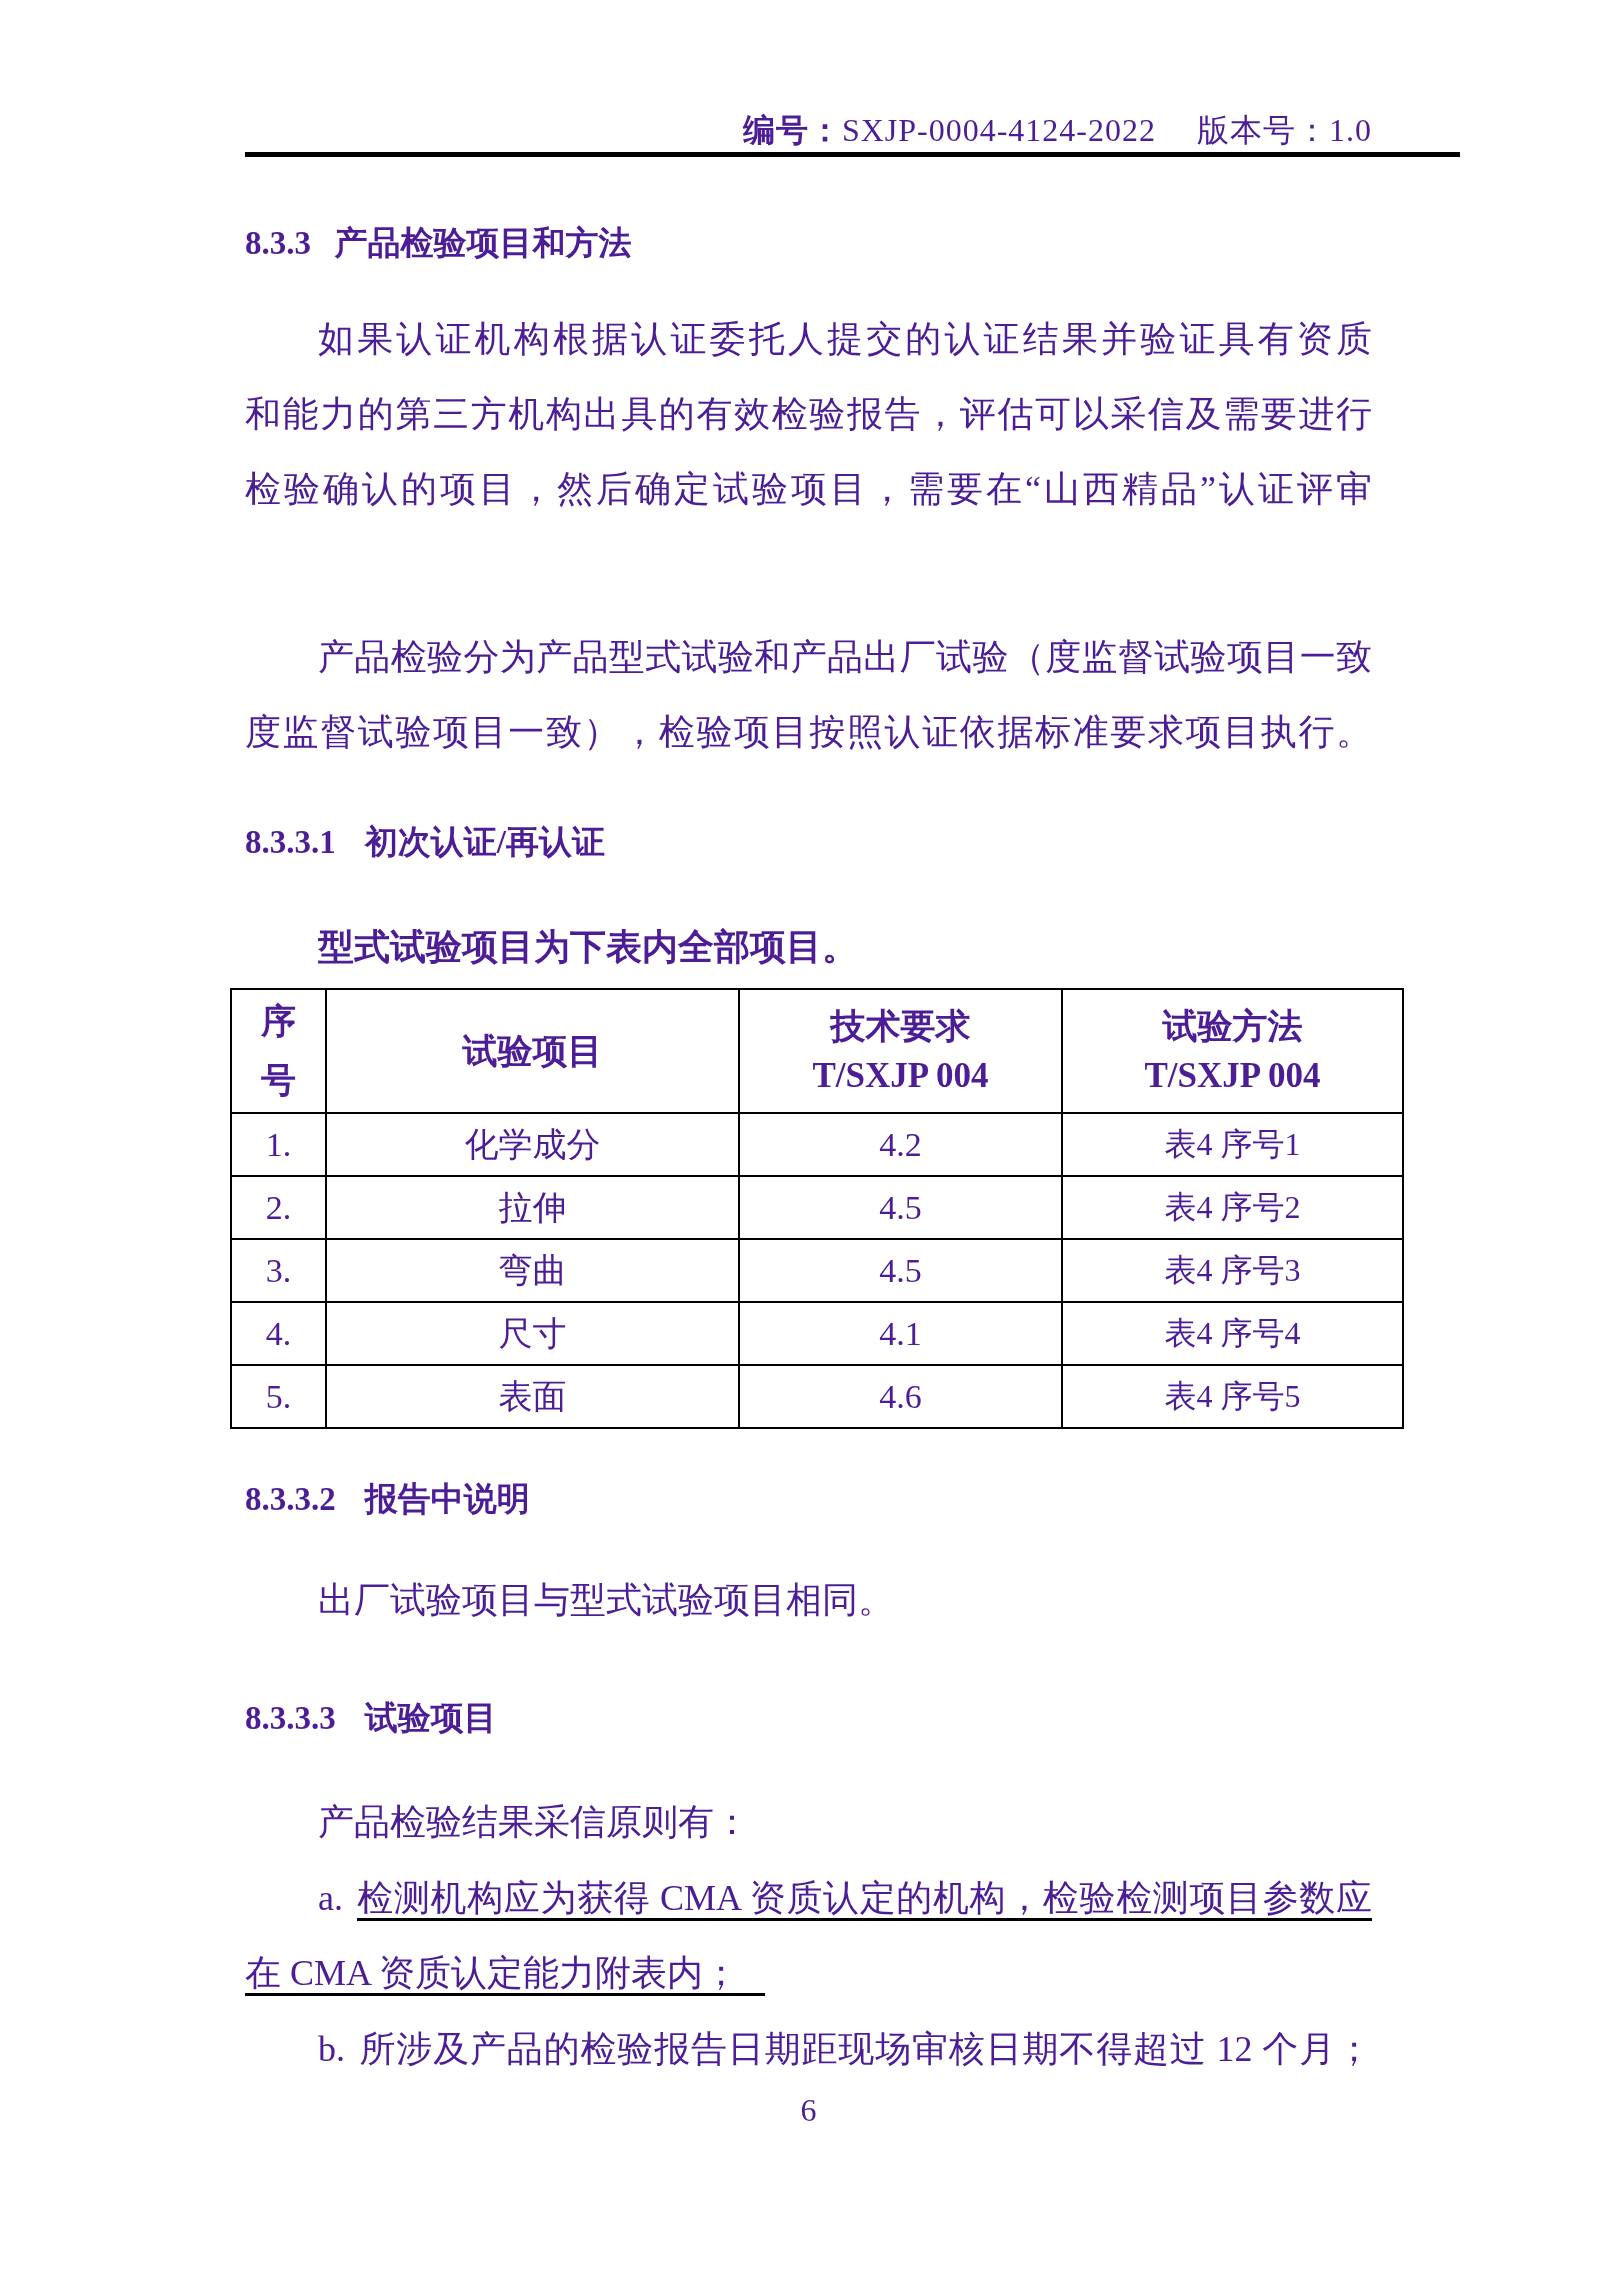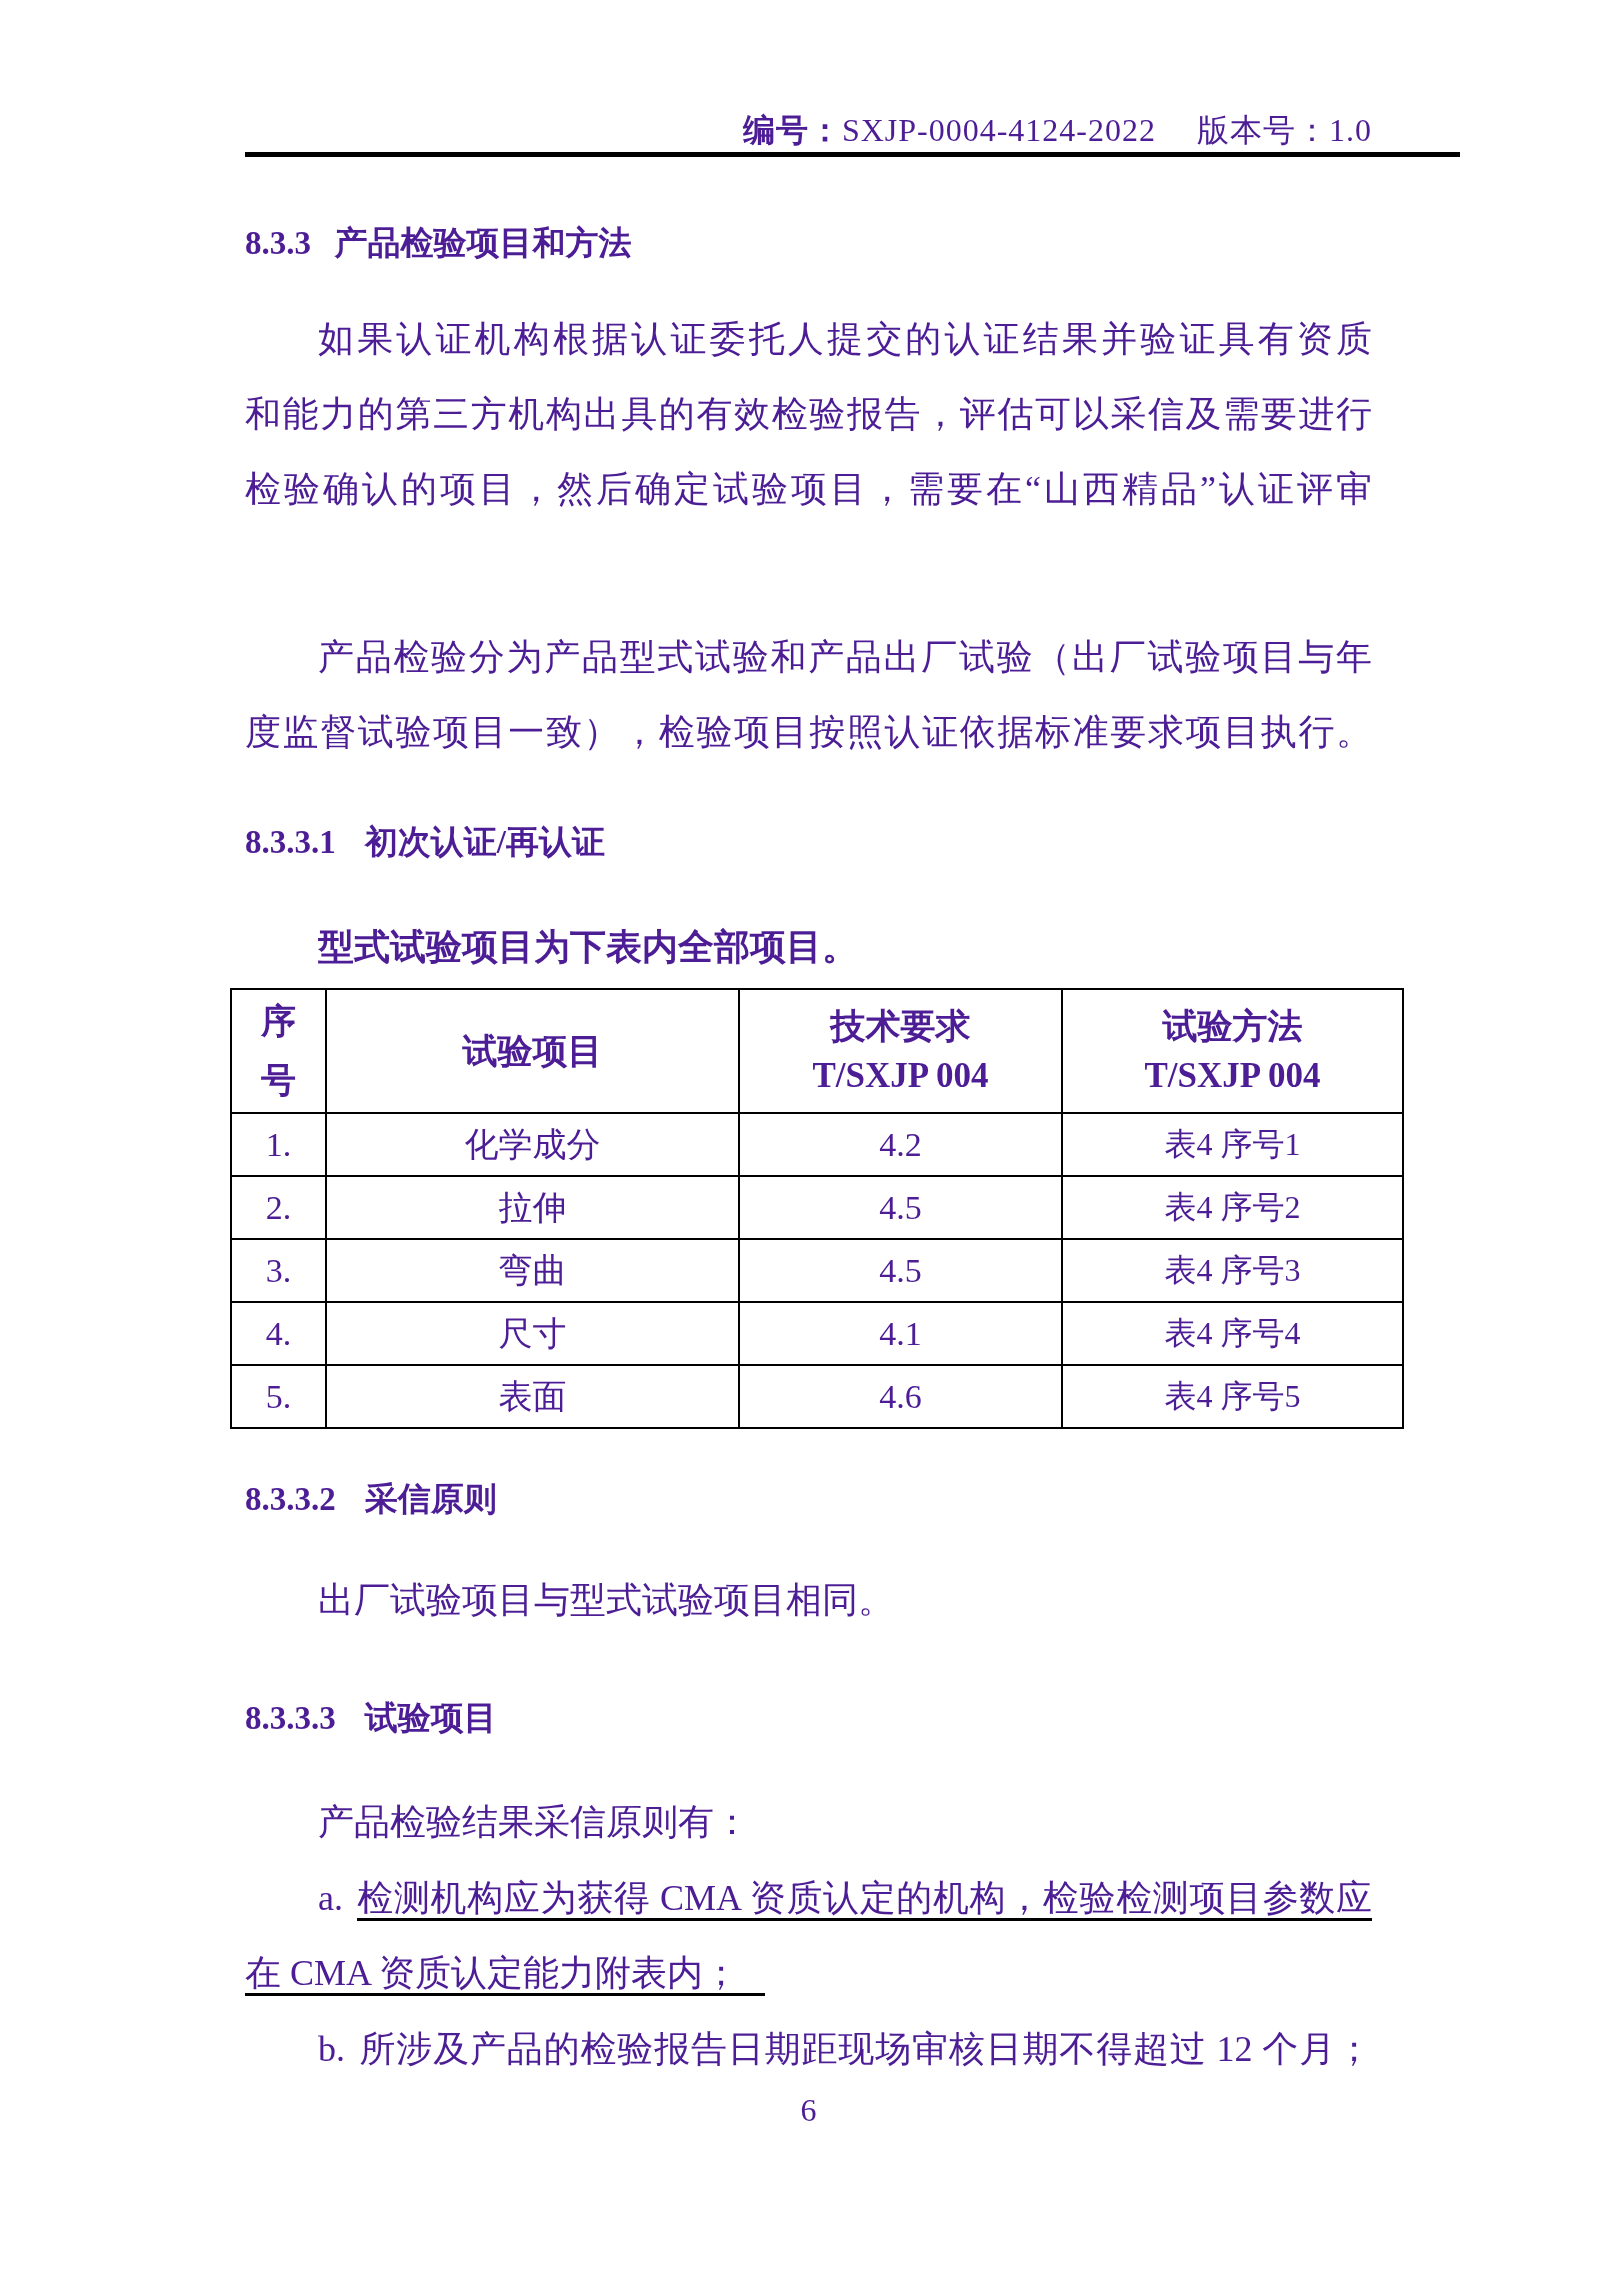--- a/index.html
+++ b/index.html
@@ -95,21 +95,21 @@
     <span class="num">8.3.3</span><span>产品检验项目和方法</span>
   </div>
 
   <div class="abs para" style="top:302px;">
     <div class="pline indent">如果认证机构根据认证委托人提交的认证结果并验证具有资质</div>
     <div class="pline">和能力的第三方机构出具的有效检验报告，评估可以采信及需要进行</div>
     <div class="pline">检验确认的项目，然后确定试验项目，需要在“山西精品”认证评审</div>
   </div>
 
   <div class="abs para" style="top:620px;">
-    <div class="pline indent">产品检验分为产品型式试验和产品出厂试验（出厂试验项目与年</div>
+    <div class="pline indent">产品检验分为产品型式试验和产品出厂试验（度监督试验项目一致</div>
     <div class="pline">度监督试验项目一致），检验项目按照认证依据标准要求项目执行。</div>
   </div>
 
   <div class="abs heading sub" style="top:819px;">
     <span class="num">8.3.3.1</span><span>初次认证/再认证</span>
   </div>
 
   <div class="abs para" style="top:910px;font-weight:bold;">
     <div class="pline short indent">型式试验项目为下表内全部项目。</div>
   </div>
@@ -160,21 +160,21 @@
     <tr class="row">
       <td class="cell-no">5.</td>
       <td class="cell-item">表面</td>
       <td class="cell-req">4.6</td>
       <td class="cell-method">表4 序号5</td>
     </tr>
   </tbody>
     </table>
 
   <div class="abs heading sub" style="top:1476px;">
-    <span class="num">8.3.3.2</span><span>采信原则</span>
+    <span class="num">8.3.3.2</span><span>报告中说明</span>
   </div>
 
   <div class="abs para" style="top:1563px;">
     <div class="pline short indent">出厂试验项目与型式试验项目相同。</div>
   </div>
 
   <div class="abs heading sub" style="top:1695px;">
     <span class="num">8.3.3.3</span><span>试验项目</span>
   </div>
 

